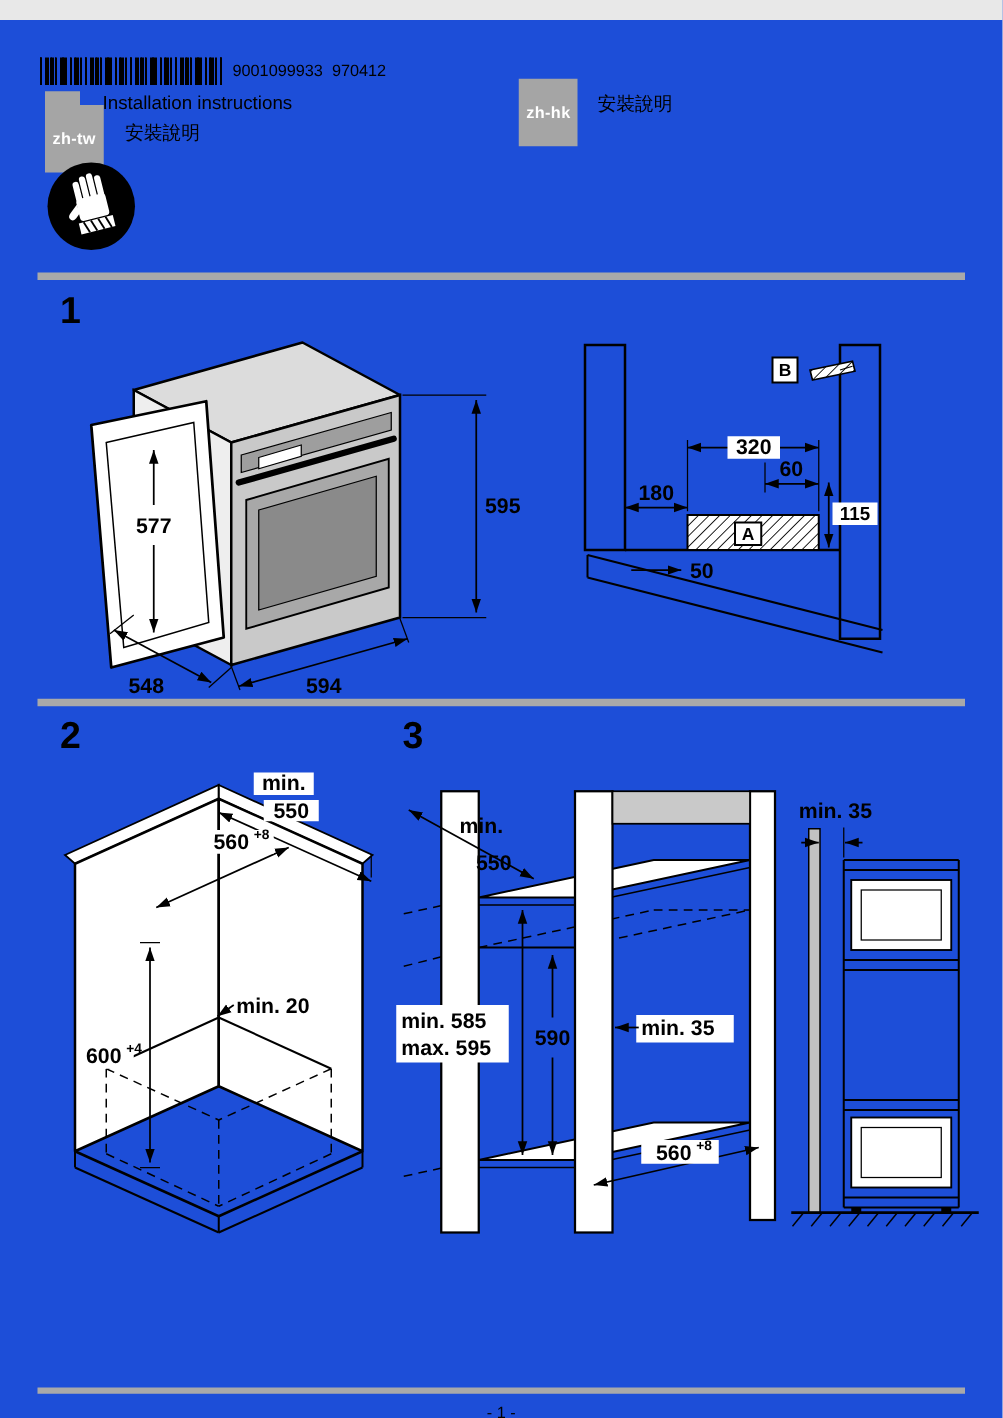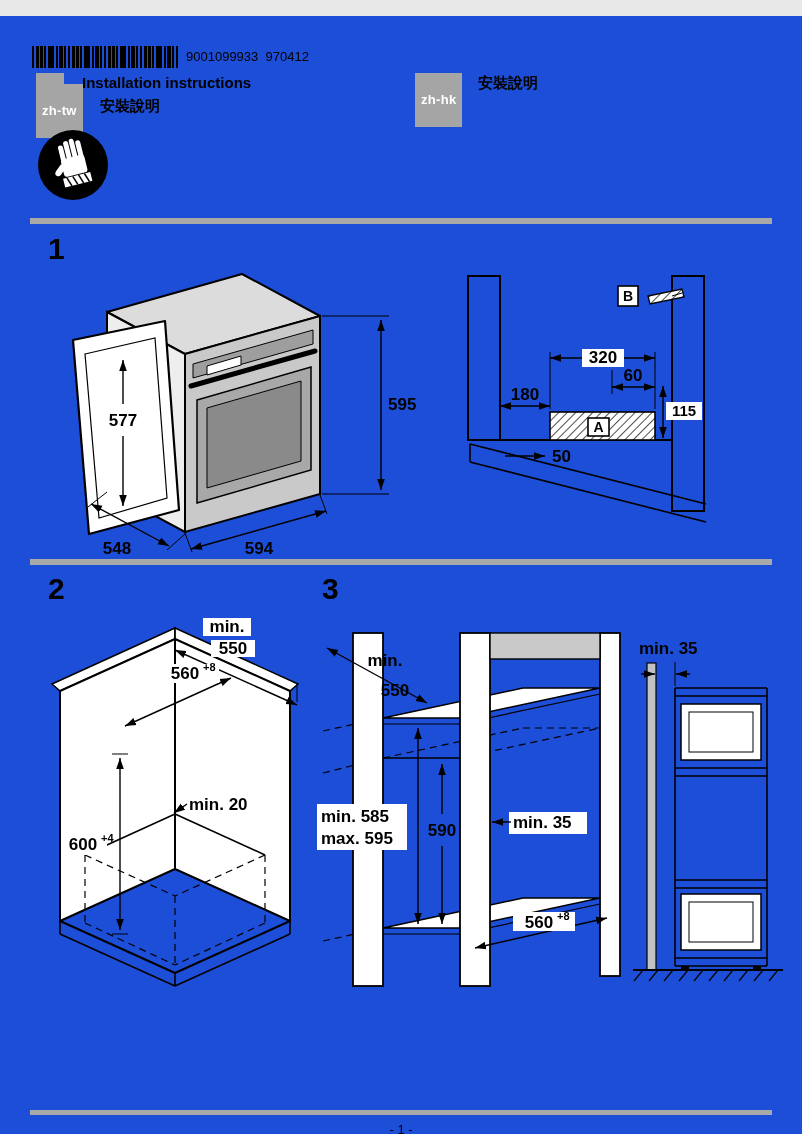--- a/index.html
+++ b/index.html
@@ -3,21 +3,21 @@
 <meta charset="utf-8">
 <style>
   *{margin:0;padding:0;box-sizing:border-box}
   html,body{background:#e8e8e8}
   .page{position:relative;width:802px;height:1134px;background:#1d4ed8;margin:16px auto;
         font-family:"Liberation Sans",sans-serif;color:#000;overflow:hidden}
   .abs{position:absolute}
   .rule{position:absolute;left:30px;width:742px;height:6px;background:#a9a9a9}
   .tag{position:absolute;background:#a5a5a5;color:#fff;font-weight:bold;font-size:13px;
        padding:19px 6px;line-height:16px;letter-spacing:.3px}
-  .ttl{position:absolute;font-weight:bold;font-size:15px;white-space:nowrap}
+  .ttl{position:absolute;font-weight:normal;font-size:15px;white-space:nowrap}
   .fignum{position:absolute;font-weight:bold;font-size:30px}
   .barcode{position:absolute;left:32px;top:30px;width:148px;height:22px;background:
      repeating-linear-gradient(90deg,#000 0 2px,rgba(0,0,0,0) 2px 4px),
      repeating-linear-gradient(90deg,#000 0 1px,rgba(0,0,0,0) 1px 6px),
      repeating-linear-gradient(90deg,#000 0 2px,rgba(0,0,0,0) 2px 9px)}
   .bcnum{position:absolute;left:186px;top:33px;font-size:13px;white-space:pre}
   .pgnum{position:absolute;left:0;right:0;top:1106px;text-align:center;font-size:13px}
   svg text{font-family:"Liberation Sans",sans-serif;font-weight:bold;fill:#000}
   .d17{font-size:17px}.d15{font-size:15px}.d14{font-size:14px}.d11{font-size:11px}
   .dim{stroke:#000;stroke-width:1.4;fill:none}
@@ -31,21 +31,21 @@
 </head>
 <body>
 
 <div class="page">
 
   <div class="barcode"></div>
   <div class="bcnum">9001099933  970412</div>
 
   <span class="tag" style="left:36px;top:57px">en</span>
   <span class="ttl" style="left:82px;top:58px">Installation instructions</span>
-  <span class="tag" style="left:415px;top:57px">zh-hk</span>
+  <span class="tag" style="left:415px;top:47px">zh-hk</span>
   <span class="ttl" style="left:478px;top:58px">安裝說明</span>
   <span class="tag" style="left:36px;top:68px">zh-tw</span>
   <span class="ttl" style="left:100px;top:81px">安裝說明</span>
 
   <svg class="abs" style="left:36px;top:112px" width="74" height="74">
     <circle cx="37" cy="37" r="35" fill="#000"></circle>
     <g transform="rotate(-14 37 37)">
       <rect x="26" y="29" width="24" height="18" rx="3" fill="#fff"></rect>
       <rect x="26.5" y="15" width="5" height="17" rx="2.5" fill="#fff"></rect>
       <rect x="32.5" y="12" width="5" height="20" rx="2.5" fill="#fff"></rect>

